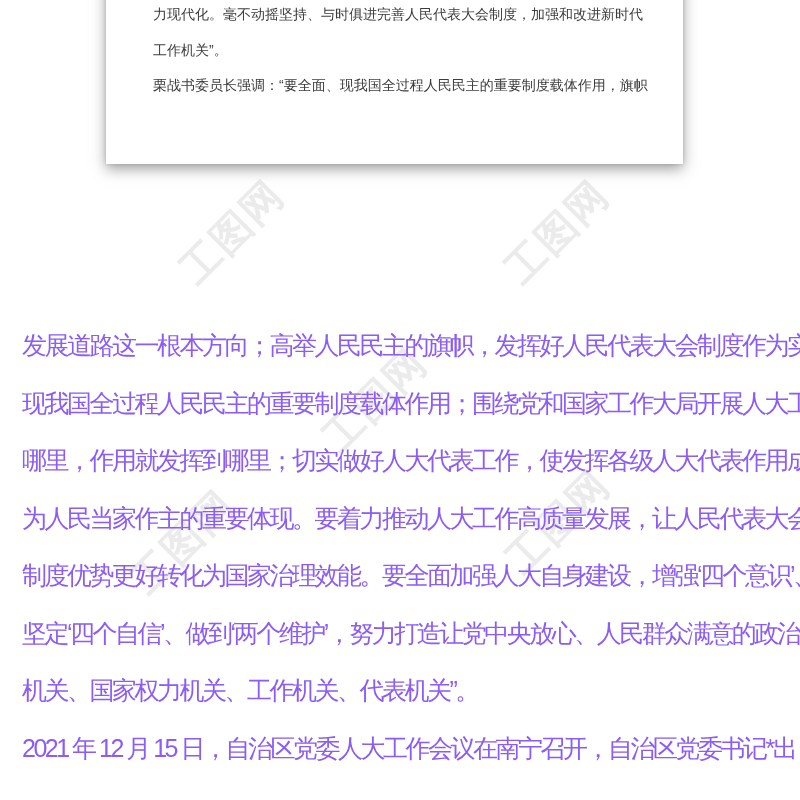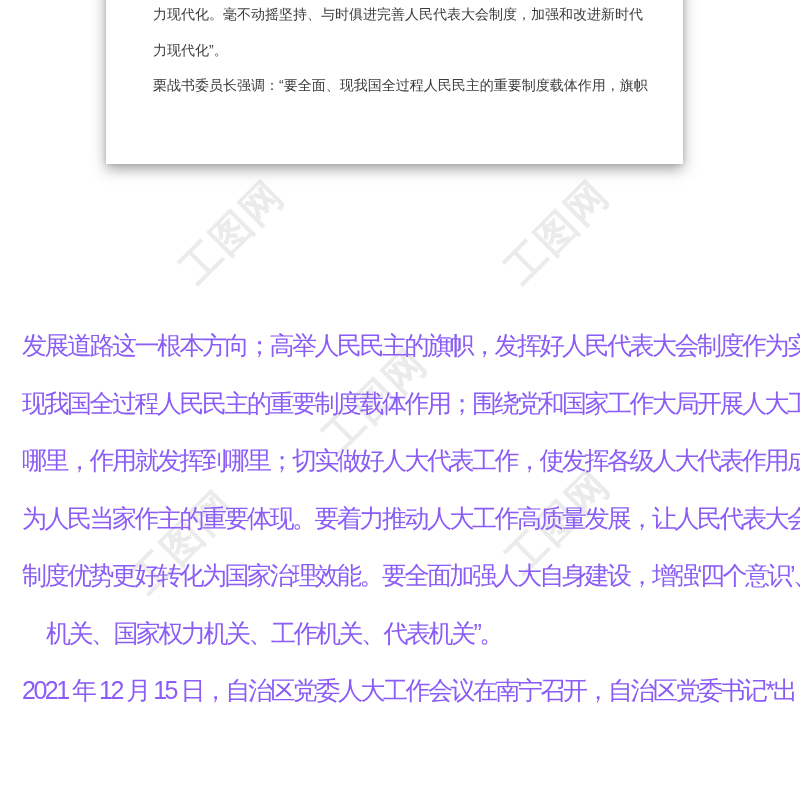--- a/index.html
+++ b/index.html
@@ -71,41 +71,41 @@
     line-height: 57.5px;
     font-size: 25px;
     letter-spacing: -2.5px;
     color: #8b5cf6;
     text-align: justify;
     text-align-last: justify;
     white-space: nowrap;
   }
   .doc-text .line.end {
     text-align-last: left;
-    margin-left: 24px;
   }
 </style>
 </head>
 <body>
 
 <div class="wm-layer">
     <div class="wm" style="left: 232px; top: 232px; color: rgb(235, 235, 235);">工图网</div>
     <div class="wm" style="left: 557px; top: 232px; color: rgb(235, 235, 235);">工图网</div>
     <div class="wm" style="left: 375px; top: 400px; color: rgb(235, 235, 235);">工图网</div>
     <div class="wm" style="left: 183px; top: 542px; color: rgb(235, 235, 235);">工图网</div>
     <div class="wm" style="left: 558px; top: 522px; color: rgb(235, 235, 235);">工图网</div>
   </div>
 
 <div class="preview-box">
     <div class="line">力现代化。毫不动摇坚持、与时俱进完善人民代表大会制度，加强和改进新时代</div>
-    <div class="line end">力现代化”。</div>
+    <div class="line end">工作机关”。</div>
     <div class="line">栗战书委员长强调：“要全面、现我国全过程人民民主的重要制度载体作用，旗帜</div>
   </div>
 
 <div class="doc-text">
     <div class="line">发展道路这一根本方向；高举人民民主的旗帜，发挥好人民代表大会制度作为实</div>
     <div class="line">现我国全过程人民民主的重要制度载体作用；围绕党和国家工作大局开展人大工</div>
     <div class="line">哪里，作用就发挥到哪里；切实做好人大代表工作，使发挥各级人大代表作用成</div>
     <div class="line">为人民当家作主的重要体现。要着力推动人大工作高质量发展，让人民代表大会</div>
     <div class="line">制度优势更好转化为国家治理效能。要全面加强人大自身建设，增强‘四个意识’、</div>
+    <div class="line">坚定‘四个自信’、做到‘两个维护’，努力打造让党中央放心、人民群众满意的政治</div>
     <div class="line end">机关、国家权力机关、工作机关、代表机关”。</div>
     <div class="line">2021 年 12 月 15 日，自治区党委人大工作会议在南宁召开，自治区党委书记*出</div>
   </div>
 
 </body></html>

